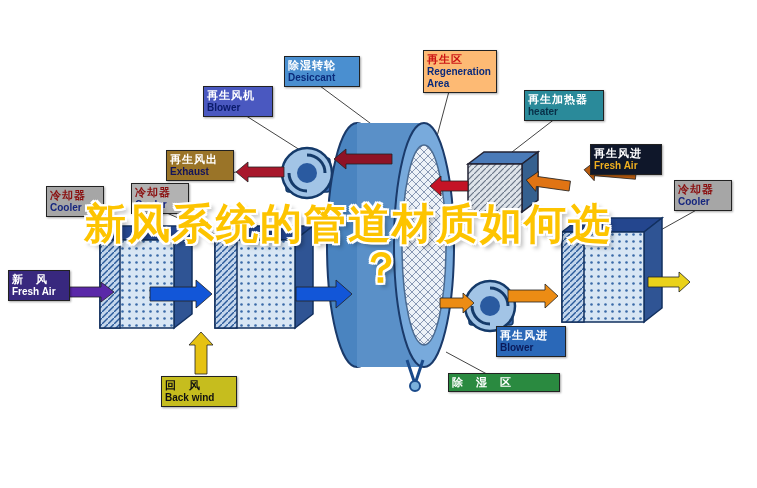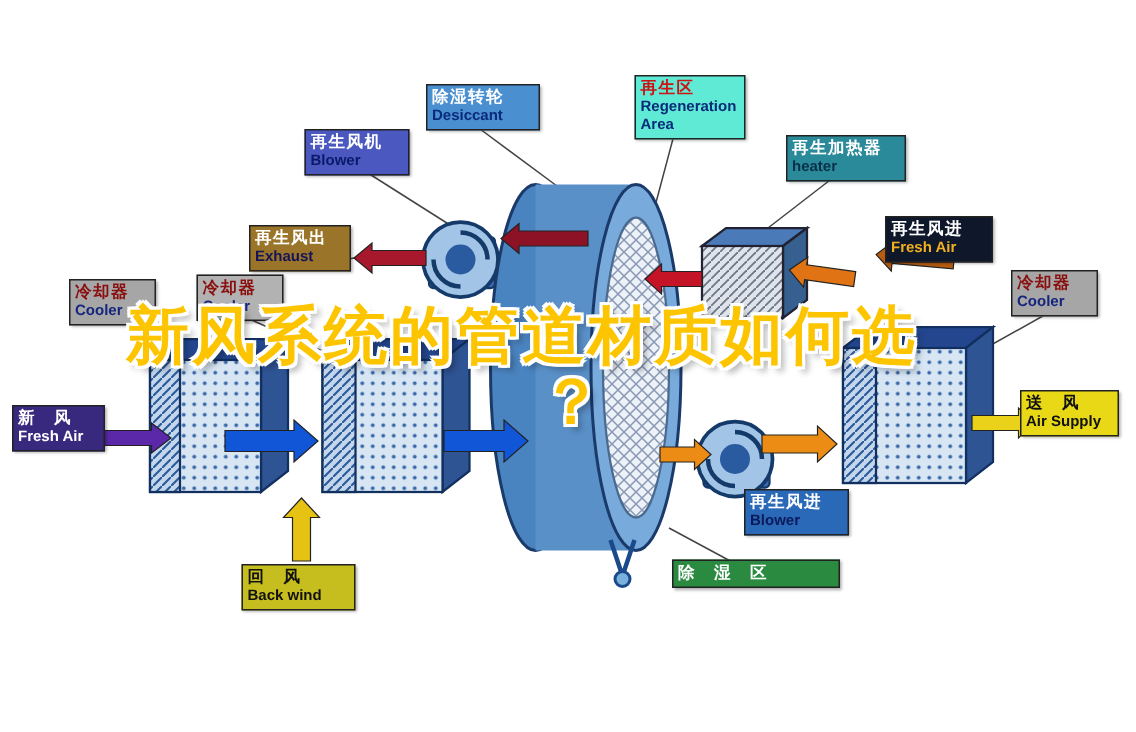--- a/index.html
+++ b/index.html
@@ -119,21 +119,21 @@
       <polygon fill="#e07414" transform="rotate(8 548 183)" points="570,178 537,178 537,173 526,183 537,193 537,188 570,188"></polygon>
       <polygon fill="#b85c10" transform="rotate(5 610 172)" points="636,167 595,167 595,162 584,172 595,182 595,177 636,177"></polygon>
     </g>
   </svg>
 
   <div class="lbl" style="left:284px;top:56px;width:76px;background:#4a8fd0;">
     <span class="zh" style="color:#fff">除湿转轮</span>
     <span class="en" style="color:#0a2a7a">Desiccant</span>
   </div>
 
-  <div class="lbl" style="left:423px;top:50px;width:74px;background:#5eead4;">
+  <div class="lbl" style="left:423px;top:50px;width:74px;background:#fdba74;">
     <span class="zh" style="color:#cc1414">再生区</span>
     <span class="en" style="color:#0a2a7a">Regeneration Area</span>
   </div>
 
   <div class="lbl" style="left:203px;top:86px;width:70px;background:#4a58c0;">
     <span class="zh" style="color:#fff">再生风机</span>
     <span class="en" style="color:#0a1a6a">Blower</span>
   </div>
 
   <div class="lbl" style="left:524px;top:90px;width:80px;background:#2a8a9a;">
@@ -169,24 +169,20 @@
   <div class="lbl" style="left:8px;top:270px;width:62px;background:#38287e;">
     <span class="zh" style="color:#fff">新　风</span>
     <span class="en" style="color:#fff">Fresh Air</span>
   </div>
 
   <div class="lbl" style="left:161px;top:376px;width:76px;background:#c6bd1e;">
     <span class="zh" style="color:#111">回　风</span>
     <span class="en" style="color:#111">Back wind</span>
   </div>
 
-  <div class="lbl" style="left:680px;top:260px;width:66px;background:#e8d816;">
-    <span class="zh" style="color:#111">送　风</span>
-    <span class="en" style="color:#111">Air Supply</span>
-  </div>
 
   <div class="lbl" style="left:496px;top:326px;width:70px;background:#2a68b8;">
     <span class="zh" style="color:#fff">再生风进</span>
     <span class="en" style="color:#0a1a5a">Blower</span>
   </div>
 
   <div class="lbl" style="left:448px;top:373px;width:112px;background:#2a8a40;">
     <span class="zh" style="color:#fff">除　湿　区</span>
   </div>
 

